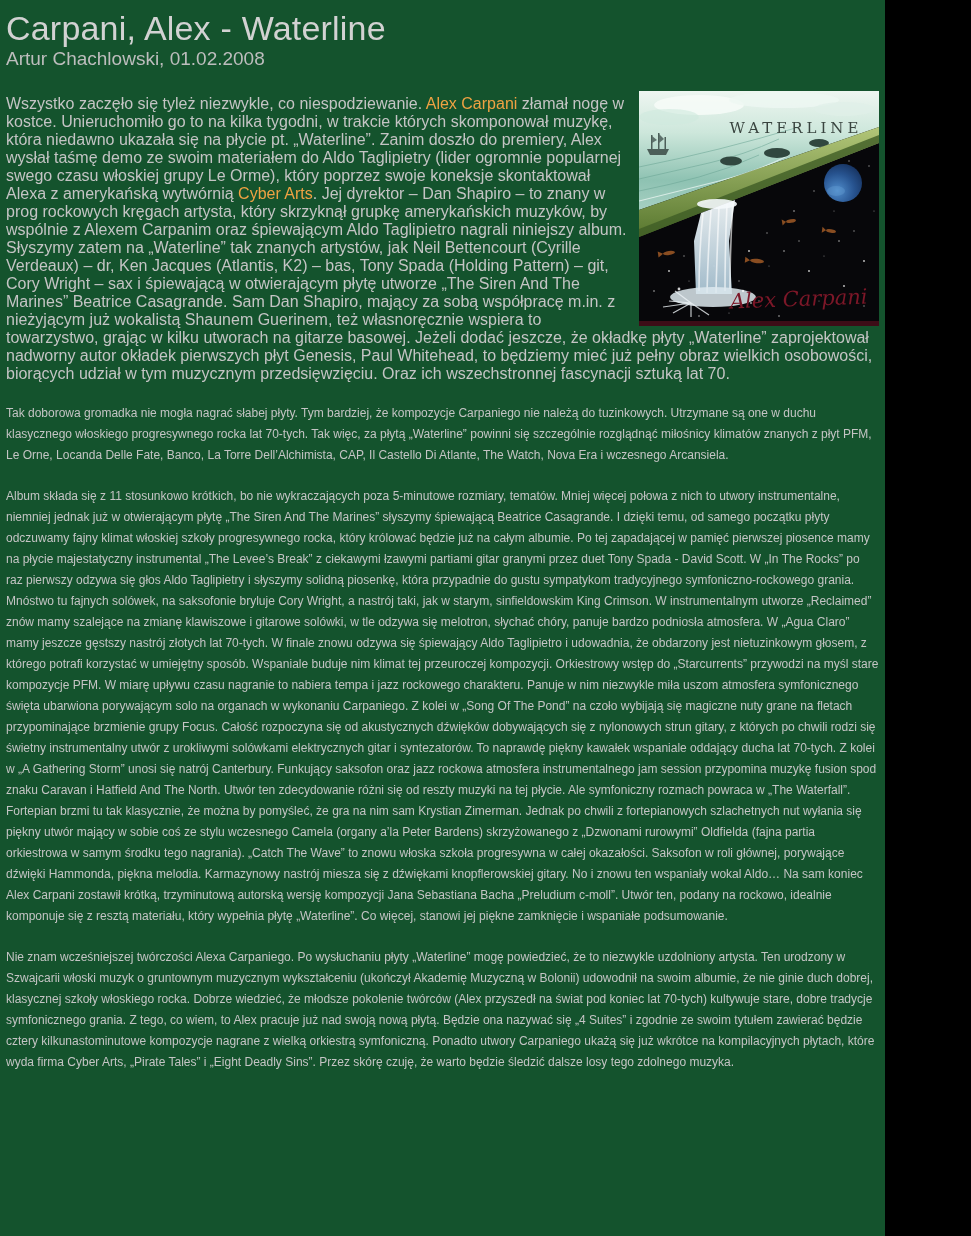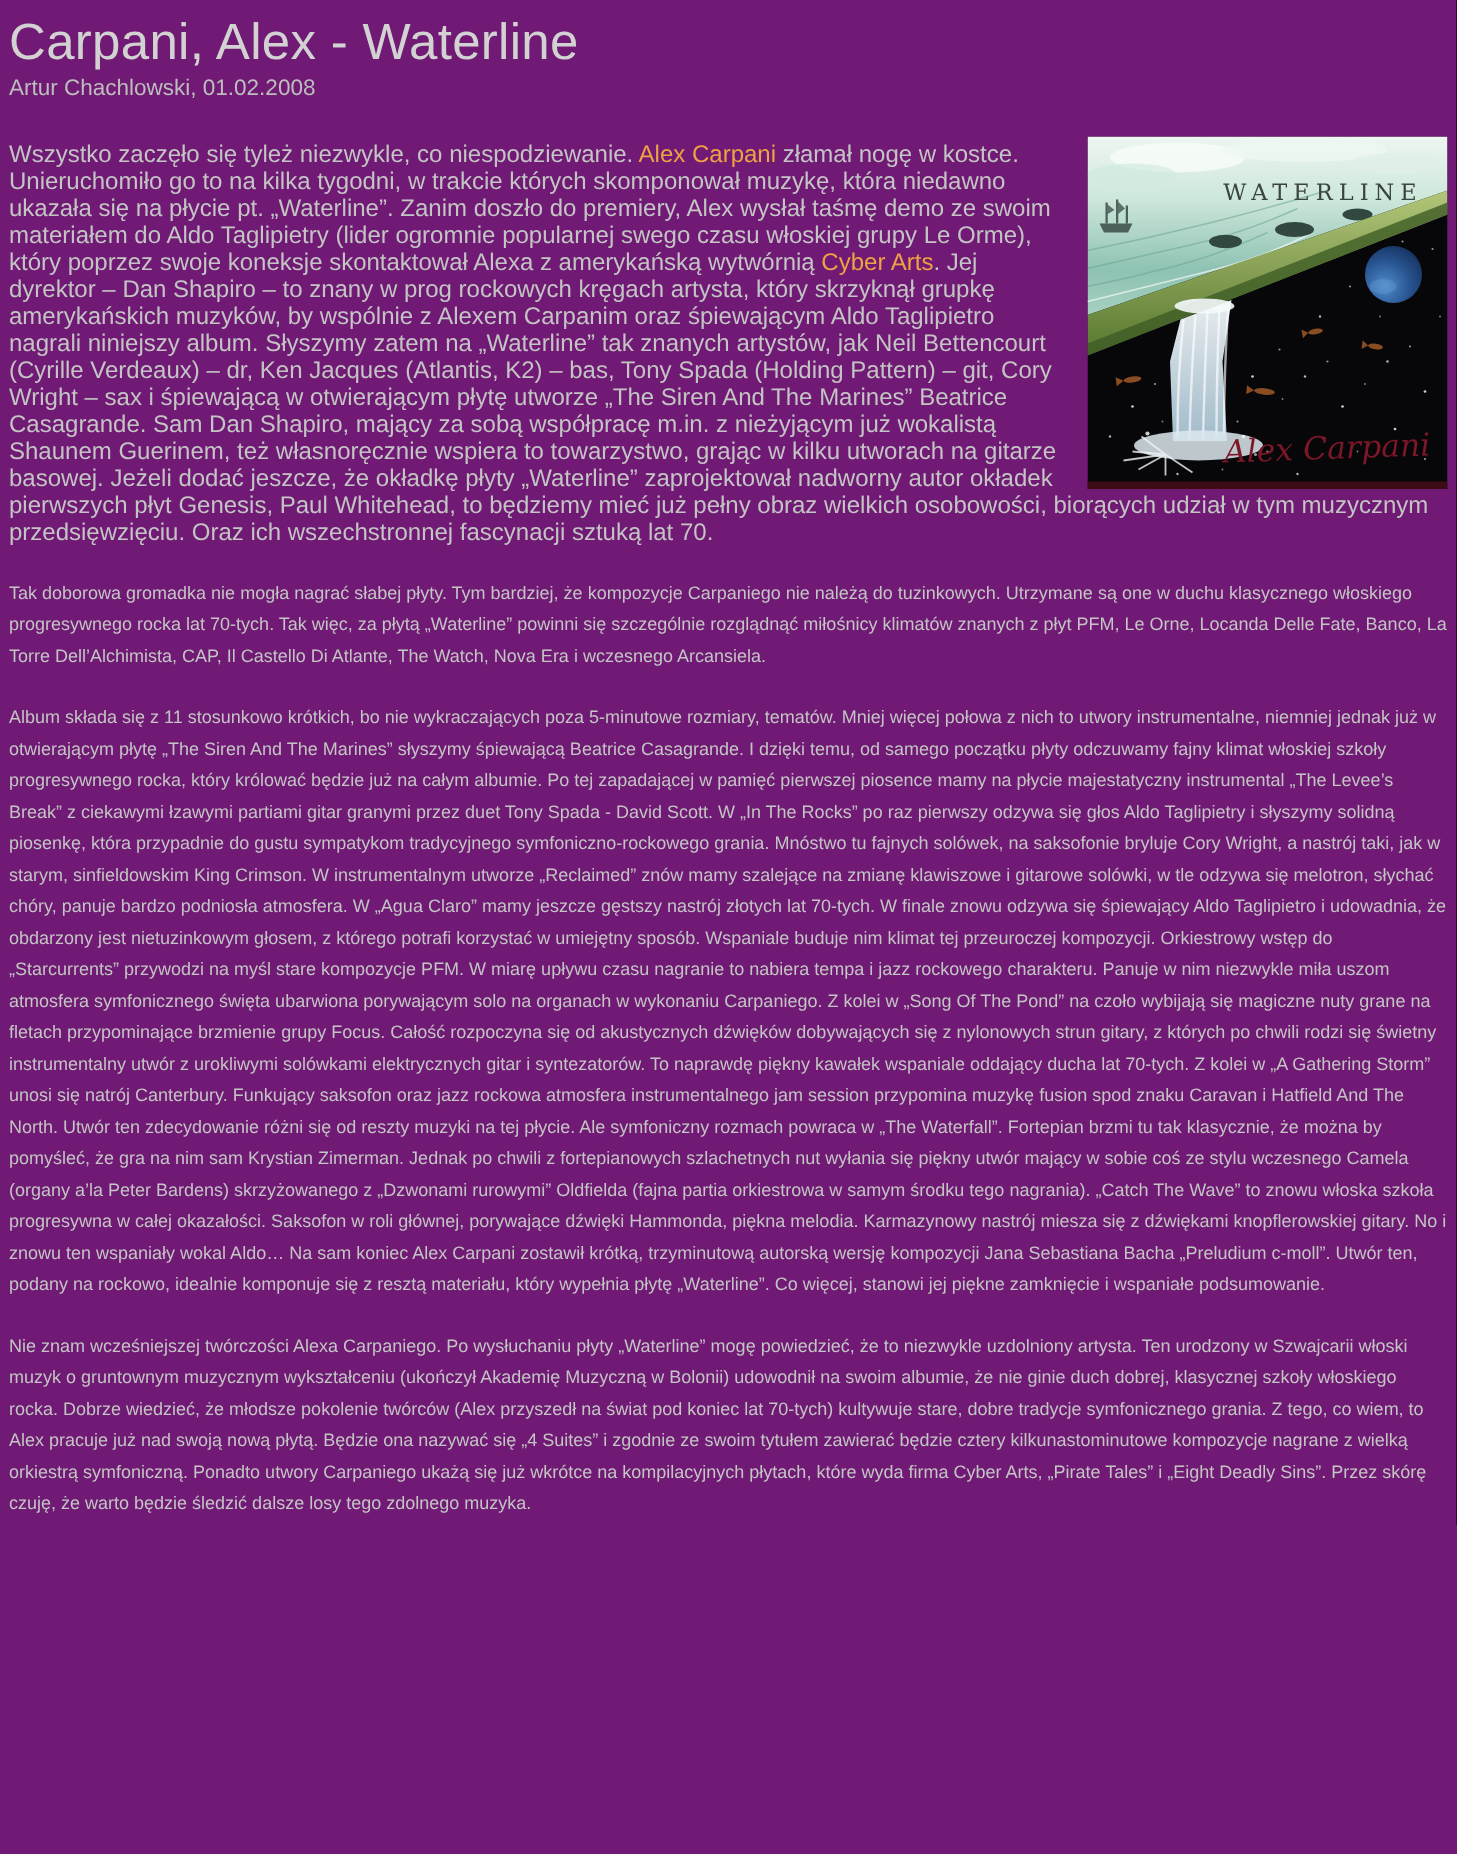--- a/index.html
+++ b/index.html
@@ -2,41 +2,41 @@
 <html lang="pl"><head>
 <meta charset="utf-8">
 <style>
   html, body {
     margin: 0;
     padding: 0;
     background: #000000;
   }
   .page {
     position: relative;
-    width: 971px;
+    width: 885px;
     height: 1236px;
     box-sizing: border-box;
     padding: 6px 6px 0 6px;
     overflow: hidden;
-    background: #701a75;
+    background: #14532d;
     font-family: "Liberation Sans", sans-serif;
     color: #c4c4c4;
   }
   h1.title {
     margin: 0;
     padding: 2px 0 0 0;
     font-size: 34px;
     line-height: 40px;
     font-weight: 400;
     color: #d2d2d2;
     letter-spacing: 0.2px;
   }
   .byline {
     margin: 1px 0 27px 0;
-    font-size: 15px;
+    font-size: 19px;
     line-height: 19px;
     color: #bdbdbd;
   }
   .article p {
     margin: 0 0 20px 0;
     font-size: 12px;
     line-height: 21px;
     color: #c4c4c4;
     text-align: left;
   }

